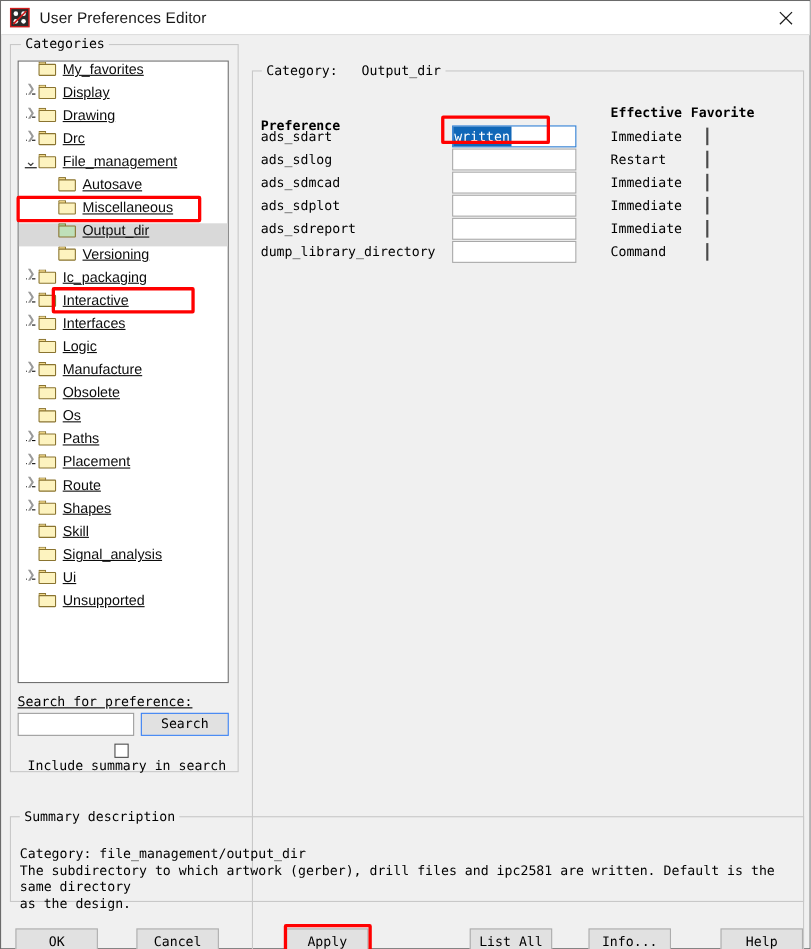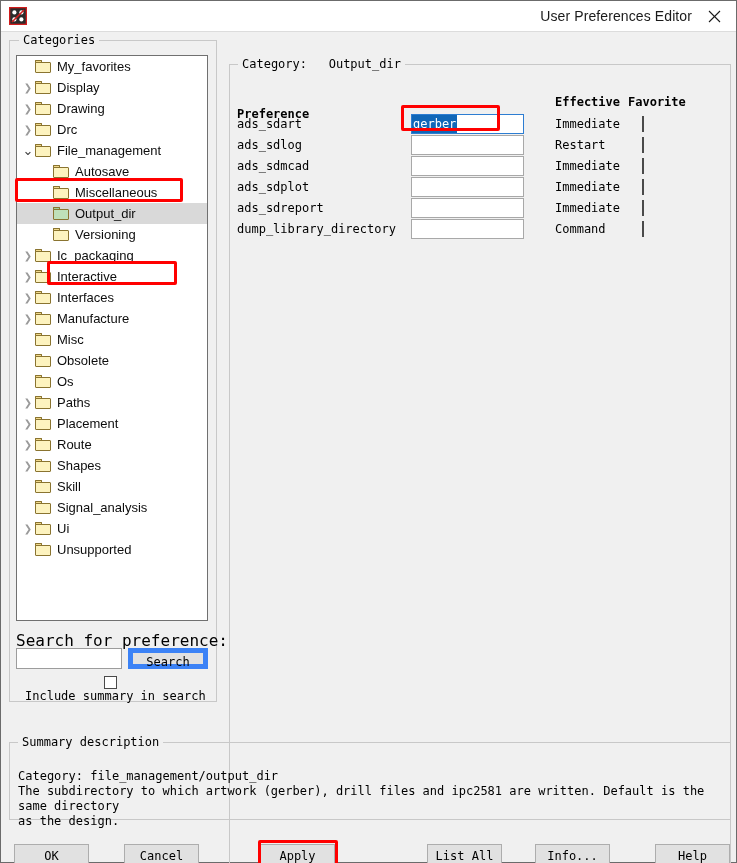--- a/index.html
+++ b/index.html
@@ -27,21 +27,20 @@
   }
 
   
   .titlebar {
     height: 30px;
     background: #ffffff;
     display: flex;
     align-items: center;
     flex: none;
     border-bottom: 1px solid #dcdcdc;
-    text-align: right;
   }
   .title-icon {
     width: 18px;
     height: 18px;
     margin-left: 8px;
     margin-right: 9px;
     flex: none;
     position: relative;
   }
   .title-text {
@@ -95,27 +94,28 @@
     width: 192px;
     height: 566px;
     background: #ffffff;
     border: 1px solid #707070;
     box-sizing: border-box;
     overflow: hidden;
   }
   .tree-item {
     height: 21px;
     display: flex;
-    align-items: center;
+    align-items: flex-start;
     font-family: "Liberation Sans", sans-serif;
     font-size: 13px;
     color: #0d0d0d;
     position: relative;
     padding-left: 4px;
     white-space: nowrap;
+    text-decoration: underline;
   }
   .tree-item.selected { background: #d9d9d9; }
   .twisty {
     width: 14px;
     flex: none;
     text-align: center;
     font-size: 10px;
     color: #9a9a9a;
     line-height: 1;
   }
@@ -149,22 +149,23 @@
   }
   .folder.sel .f-body { background: #bfe0b9; }
   .folder.sel .f-tab { background: #9fcf9a; }
   .tree-label { line-height: 14px; }
 
   
   .search-label {
     position: absolute;
     left: 6px;
     top: 590px;
-    font-size: 16px;
+    font-size: 12px;
     white-space: pre;
+    text-decoration: underline;
   }
   .search-input {
     position: absolute;
     left: 6px;
     top: 607px;
     width: 106px;
     height: 21px;
     background: #ffffff;
     border: 1px solid #9c9c9c;
     box-sizing: border-box;
@@ -174,21 +175,21 @@
     outline: none;
     color: #000;
   }
   .search-button {
     position: absolute;
     left: 118px;
     top: 607px;
     width: 80px;
     height: 21px;
     background: #e1e1e1;
-    border: 5px solid #3b82f6;
+    border: 1px solid #3b82f6;
     box-sizing: border-box;
     font-family: "DejaVu Sans Mono", monospace;
     font-size: 12px;
     color: #000;
     padding: 0;
     line-height: 19px;
   }
   .summary-check {
     position: absolute;
     left: 6px;
@@ -476,34 +477,34 @@
           </div>
           <div class="tree-item">
             <span class="twisty">❯</span>
             <span class="folder">
               <span class="f-tab"></span>
               <span class="f-body"></span>
             </span>
             <span class="tree-label">Interfaces</span>
           </div>
           <div class="tree-item">
+            <span class="twisty"></span>
+            <span class="folder">
+              <span class="f-tab"></span>
+              <span class="f-body"></span>
+            </span>
+            <span class="tree-label">Logic</span>
+          </div>
+          <div class="tree-item">
             <span class="twisty">❯</span>
             <span class="folder">
               <span class="f-tab"></span>
               <span class="f-body"></span>
             </span>
             <span class="tree-label">Manufacture</span>
-          </div>
-          <div class="tree-item">
-            <span class="twisty"></span>
-            <span class="folder">
-              <span class="f-tab"></span>
-              <span class="f-body"></span>
-            </span>
-            <span class="tree-label">Misc</span>
           </div>
           <div class="tree-item">
             <span class="twisty"></span>
             <span class="folder">
               <span class="f-tab"></span>
               <span class="f-body"></span>
             </span>
             <span class="tree-label">Obsolete</span>
           </div>
           <div class="tree-item">
@@ -595,21 +596,21 @@
 
       <div class="prefs">
         <div class="col-head" id="head-preference">Preference</div>
         <div class="col-head" id="head-value">Value</div>
         <div class="col-head" id="head-effective">Effective</div>
         <div class="col-head" id="head-favorite">Favorite</div>
         <div id="pref-rows">
             <div class="pref-row" style="top: 37px;">
               <div class="pref-name">ads_sdart</div>
               <input type="text" class="pref-value focused" style="">
-              <div class="pref-value-sel">gerber</div>
+              <div class="pref-value-sel">written</div>
               <div class="pref-effective">Immediate</div>
               <div class="pref-fav"><span class="cbox"></span></div>
             </div>
             <div class="pref-row" style="top: 58px;">
               <div class="pref-name">ads_sdlog</div>
               <input type="text" class="pref-value" style="">
               <div class="pref-effective">Restart</div>
               <div class="pref-fav"><span class="cbox"></span></div>
             </div>
             <div class="pref-row" style="top: 79px;">

